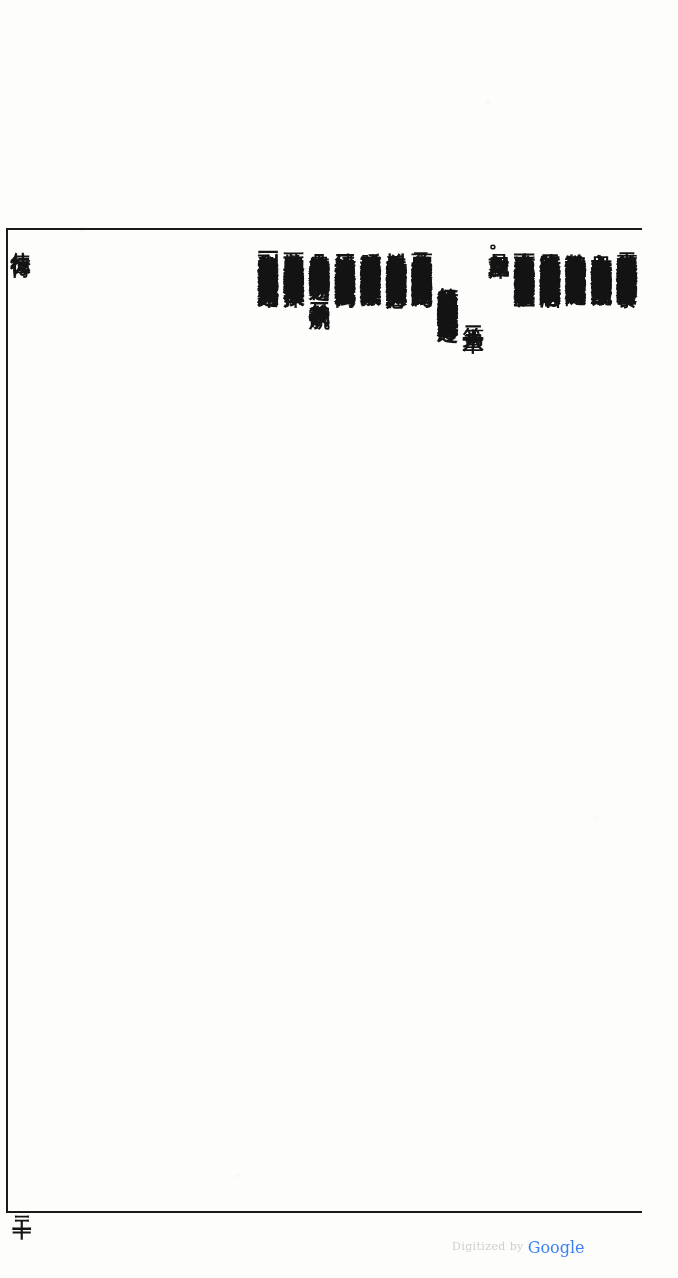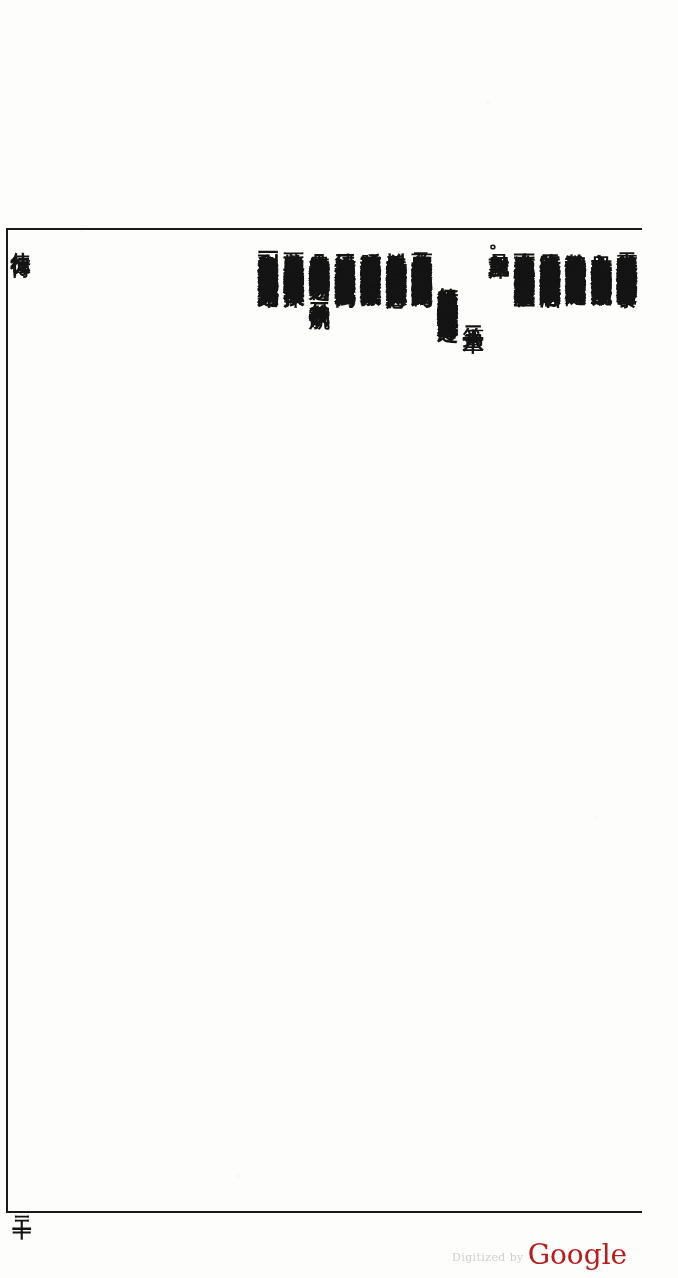--- a/index.html
+++ b/index.html
@@ -116,22 +116,22 @@
     position: absolute;
     left: 452px;
     top: 1238px;
     font-family: "DejaVu Serif", serif;
     font-size: 11px;
     color: #cfcfcf;
     letter-spacing: 0.4px;
     white-space: nowrap;
   }
   #watermark .g {
-    font-size: 28px;
-    color: #b91c1c;
+    font-size: 16px;
+    color: #3b82f6;
     letter-spacing: 0px;
     vertical-align: -3px;
   }
 </style>
 </head>
 <body>
 
 <div id="page">
 
   <div id="spine">

